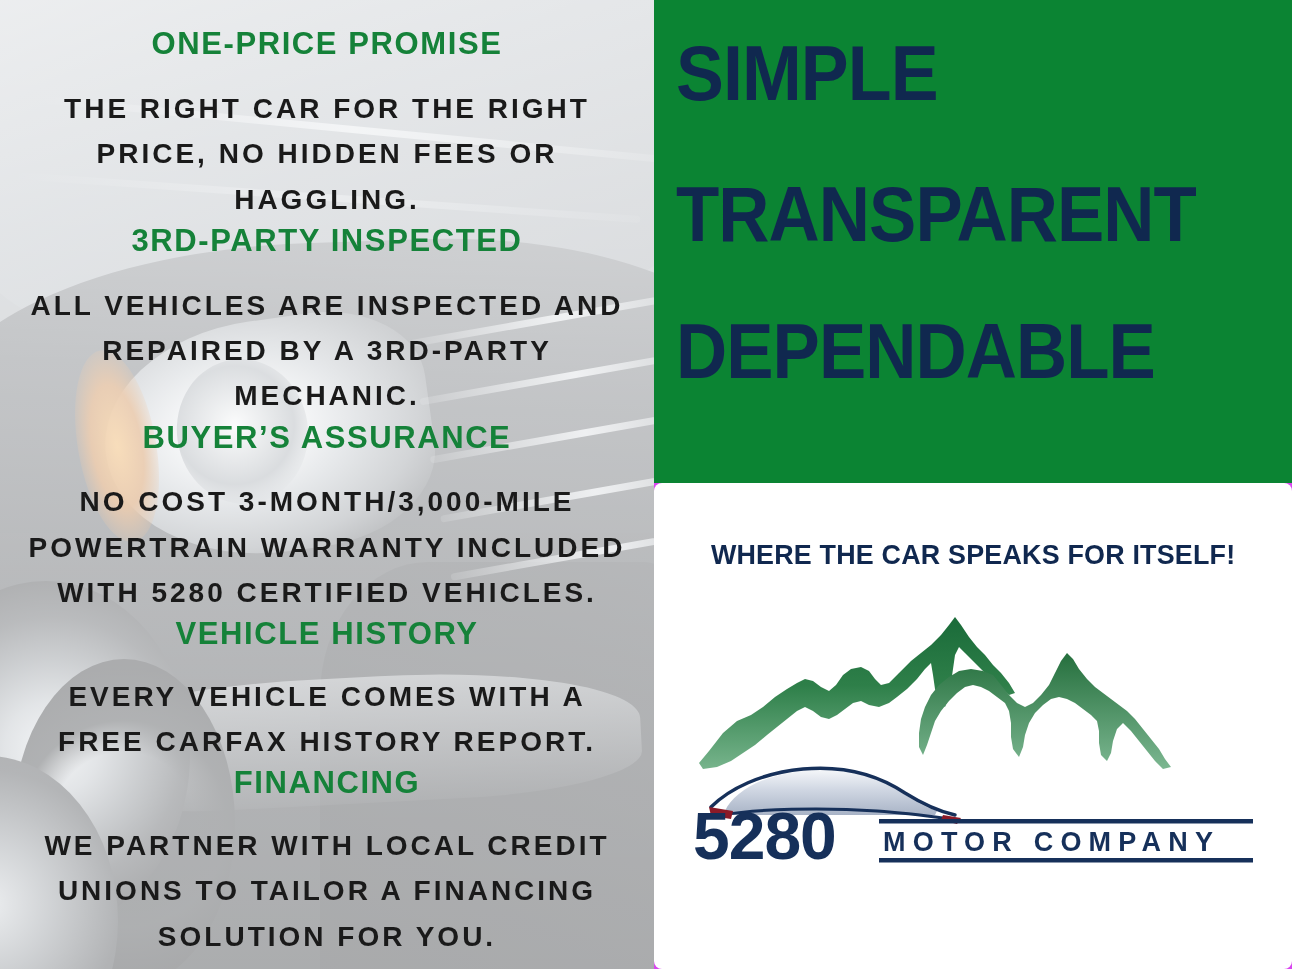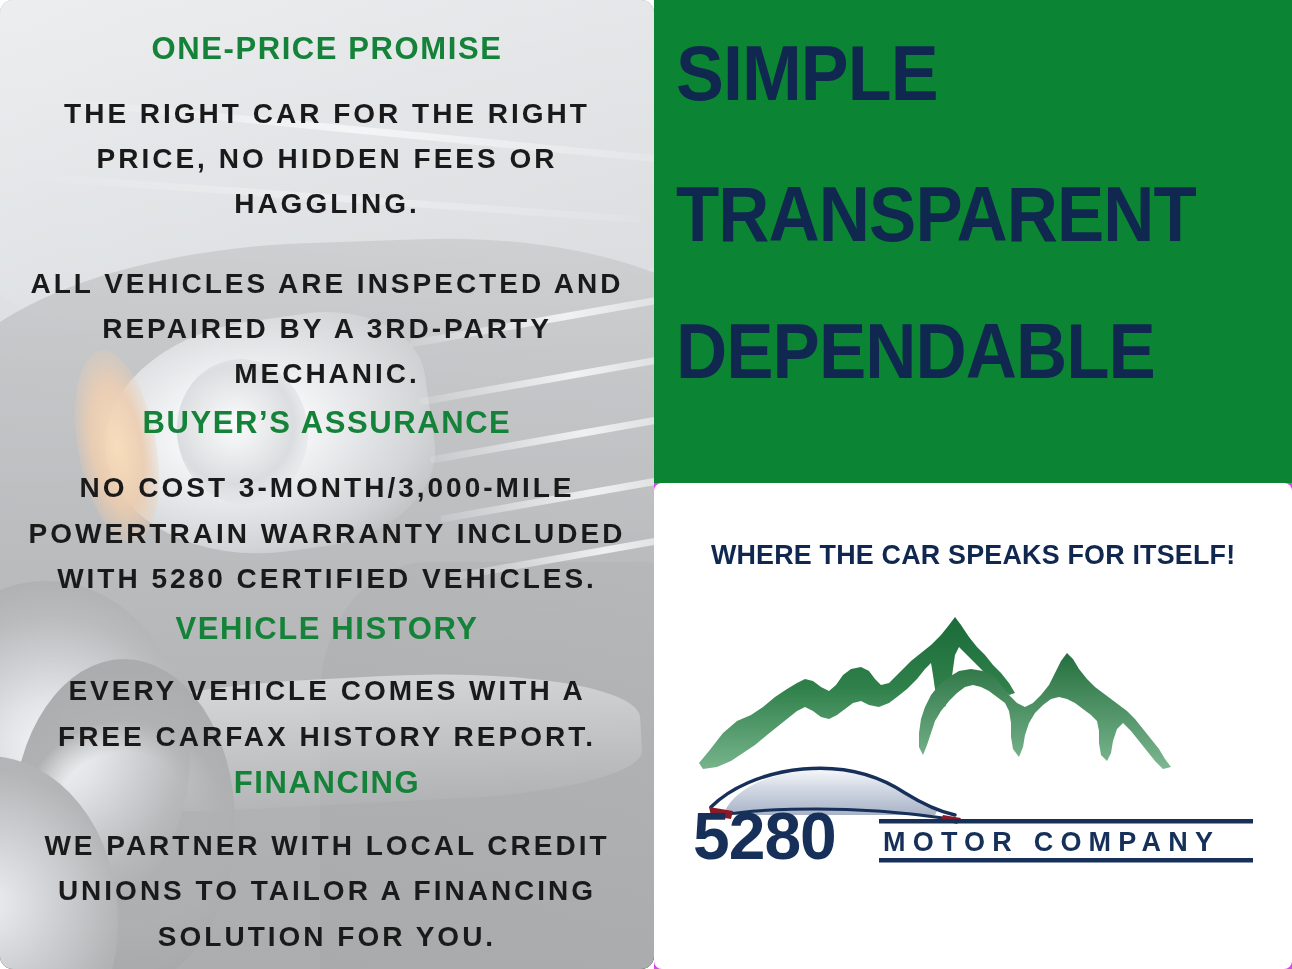--- a/index.html
+++ b/index.html
@@ -17,21 +17,20 @@
     display:flex;
     overflow:hidden;
   }
 
   
   .left-panel {
     position:relative;
     width:654px; height:969px;
     overflow:hidden;
     background:#fef9c3;
-    border-radius:13px;
   }
 
   
   .photo { position:absolute; inset:0; overflow:hidden; }
 
   .ph-sky {
     position:absolute; left:0; top:0; width:100%; height:34%;
     background:linear-gradient(175deg,#b9bec4 0%,#a9afb6 45%,#9aa0a6 100%);
   }
   .ph-windshield {
@@ -272,20 +271,21 @@
 
       <div class="sp-1"></div>
       <div class="feature">
         <div class="feature-title">ONE-PRICE PROMISE</div>
         <div class="sp-3"></div>
         <div class="feature-body">THE RIGHT CAR FOR THE RIGHT PRICE, NO HIDDEN FEES OR HAGGLING.</div>
       </div>
 
       <div class="sp-2"></div>
       <div class="feature">
+        <div class="feature-title">3RD-PARTY INSPECTED</div>
         <div class="sp-5"></div>
         <div class="feature-body">ALL VEHICLES ARE INSPECTED AND REPAIRED BY A 3RD-PARTY MECHANIC.</div>
       </div>
 
       <div class="sp-4"></div>
       <div class="feature">
         <div class="feature-title">BUYER’S ASSURANCE</div>
         <div class="sp-7"></div>
         <div class="feature-body">NO COST 3-MONTH/3,000-MILE POWERTRAIN WARRANTY INCLUDED WITH 5280 CERTIFIED VEHICLES.</div>
       </div>

